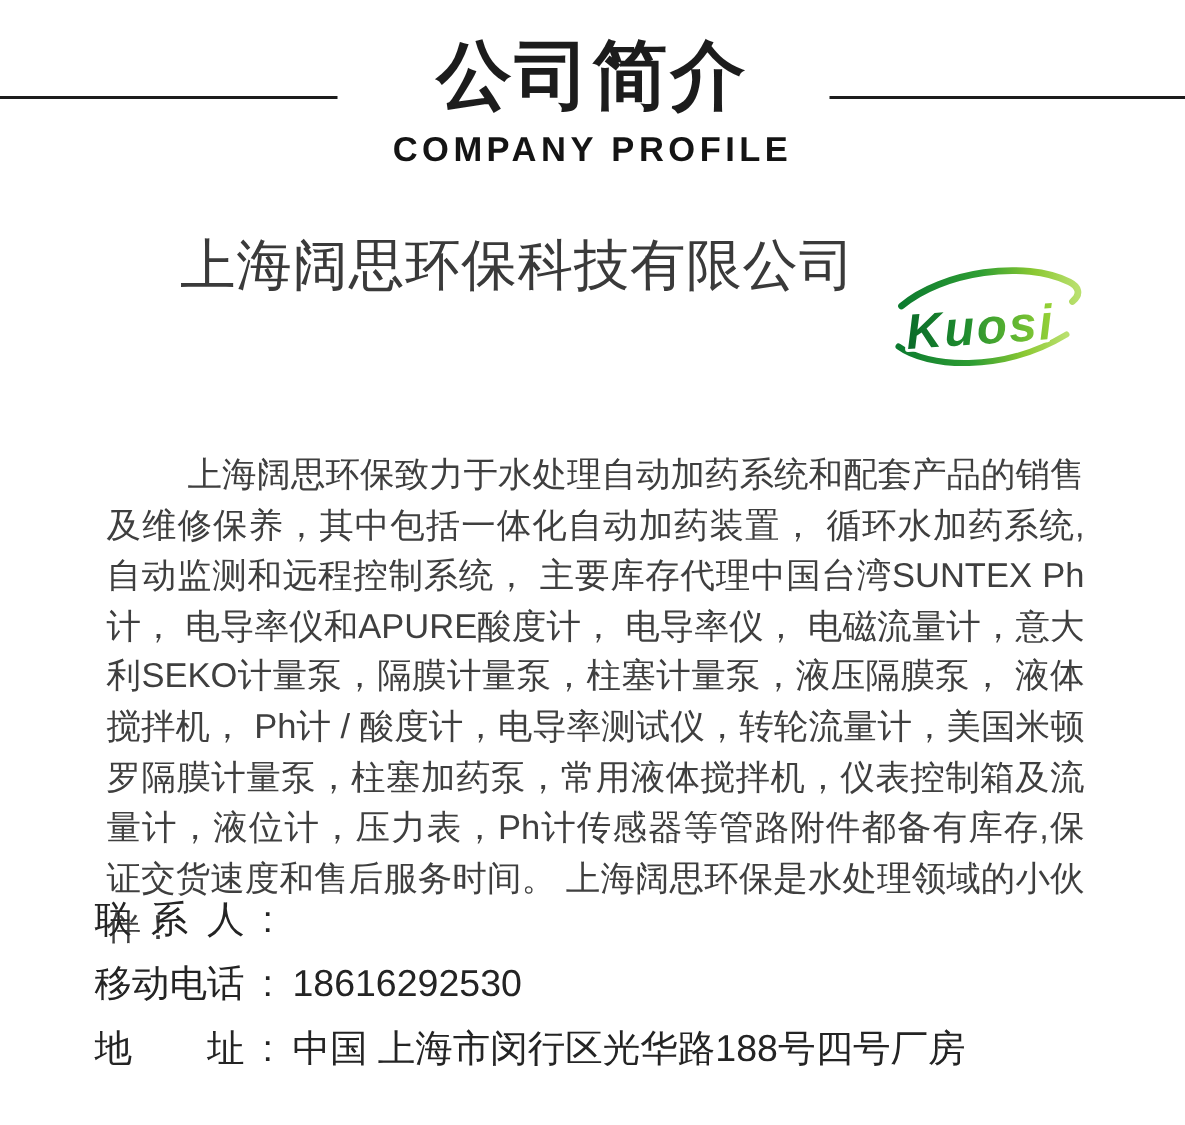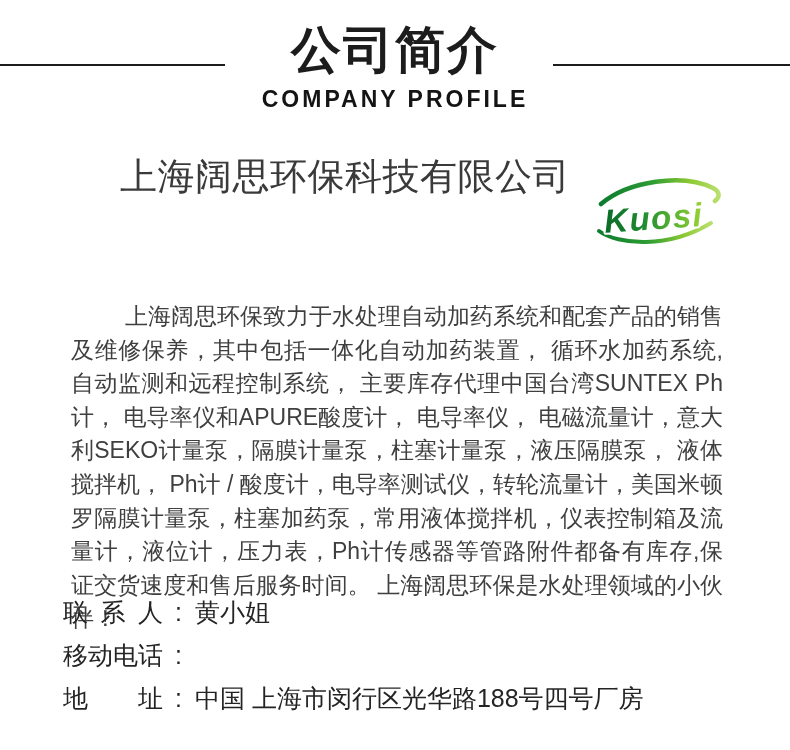--- a/index.html
+++ b/index.html
@@ -132,25 +132,25 @@
       </svg>
     </div>
   </section>
 
   <p class="profile-text">上海阔思环保致力于水处理自动加药系统和配套产品的销售及维修保养，其中包括一体化自动加药装置， 循环水加药系统,自动监测和远程控制系统， 主要库存代理中国台湾SUNTEX Ph计， 电导率仪和APURE酸度计， 电导率仪， 电磁流量计，意大利SEKO计量泵，隔膜计量泵，柱塞计量泵，液压隔膜泵， 液体搅拌机， Ph计 / 酸度计，电导率测试仪，转轮流量计，美国米顿罗隔膜计量泵，柱塞加药泵，常用液体搅拌机，仪表控制箱及流量计，液位计，压力表，Ph计传感器等管路附件都备有库存,保证交货速度和售后服务时间。 上海阔思环保是水处理领域的小伙伴！</p>
 
   <section class="contact">
     <div class="c-row">
       <span class="c-label">联 系 人</span>
       <span class="c-colon">:</span>
-      <span class="c-value">黄小姐</span>
     </div>
     <div class="c-row">
       <span class="c-label">移动电话</span>
       <span class="c-colon">:</span>
+      <span class="c-value">18616292530</span>
     </div>
     <div class="c-row">
       <span class="c-label">地 址</span>
       <span class="c-colon">:</span>
       <span class="c-value">中国 上海市闵行区光华路188号四号厂房</span>
     </div>
   </section>
 
 </div>
 

